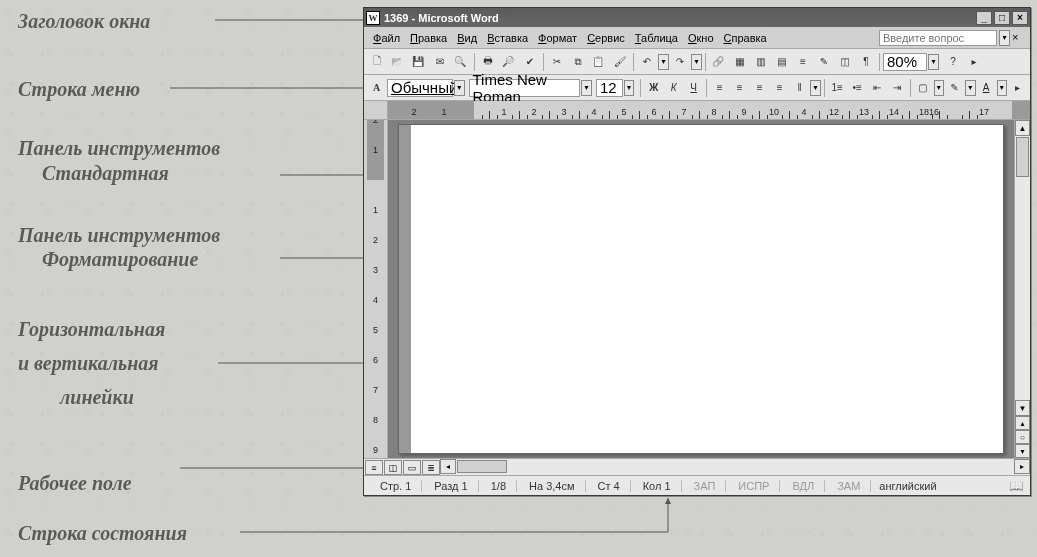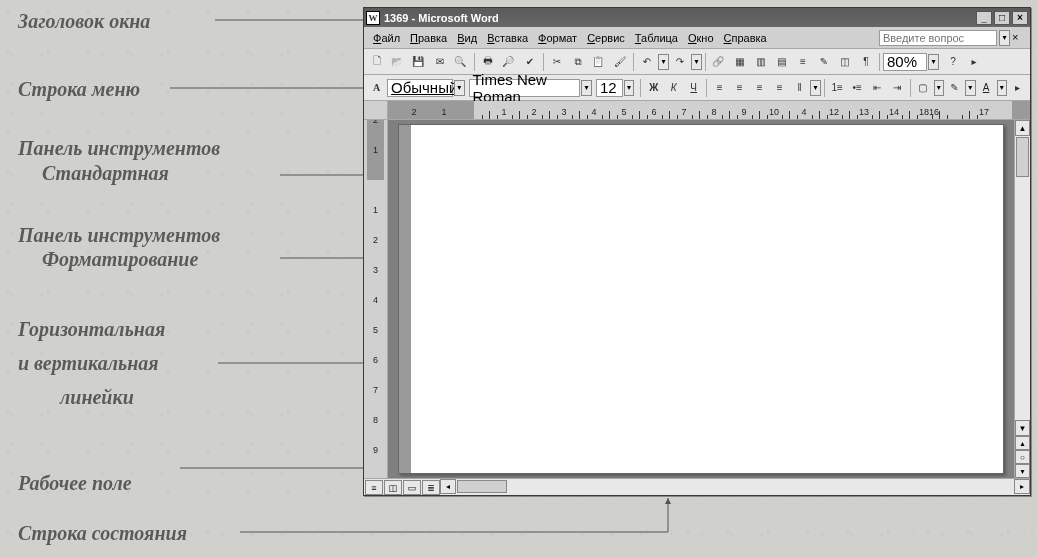--- a/index.html
+++ b/index.html
@@ -413,14 +413,28 @@
       <div class="vbtn">≣</div>
     </div>
     <div class="hscroll">
       <div class="sbtn">◂</div>
       <div class="sthumb-h"></div>
       <div class="strack"></div>
       <div class="sbtn">▸</div>
     </div>
   </div>
 
+  <div class="statusbar">
+    <span class="cell">Стр. 1</span>
+    <span class="cell">Разд 1</span>
+    <span class="cell">1/8</span>
+    <span class="cell">На 3,4см</span>
+    <span class="cell">Ст 4</span>
+    <span class="cell">Кол 1</span>
+    <span class="cell dim">ЗАП</span>
+    <span class="cell dim">ИСПР</span>
+    <span class="cell dim">ВДЛ</span>
+    <span class="cell dim">ЗАМ</span>
+    <span class="lang">английский</span>
+    <span class="bookicon">📖</span>
+  </div>
 
 </div>
 
 </body></html>

